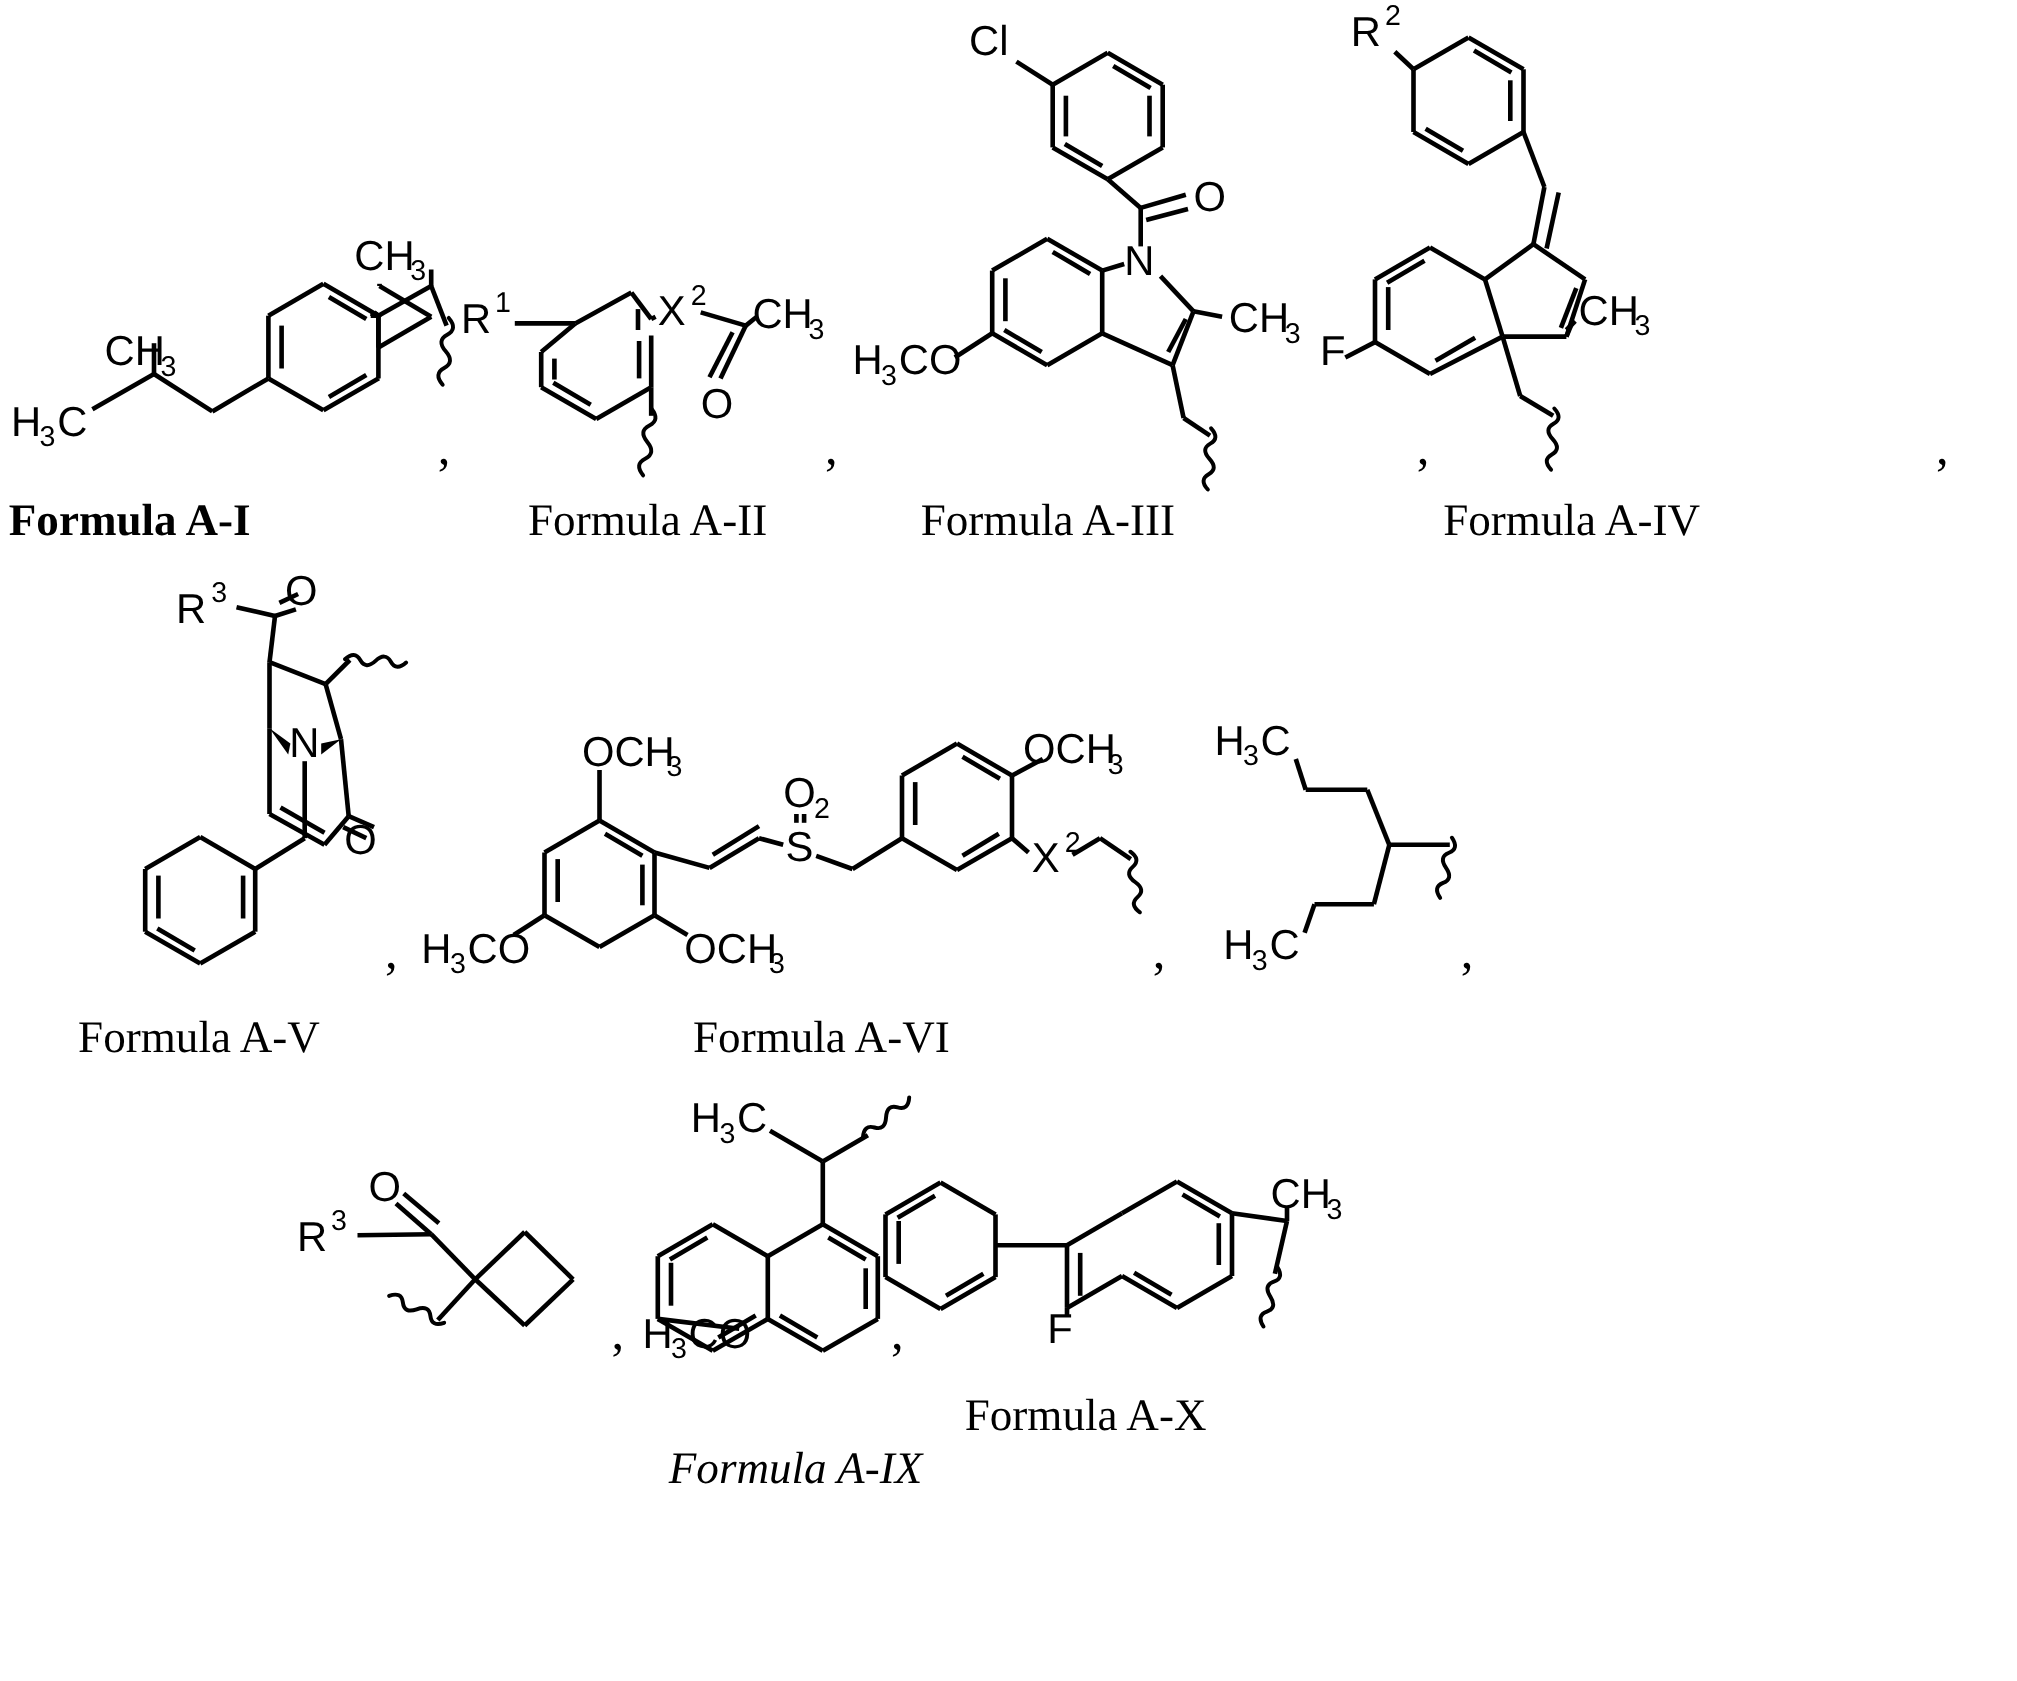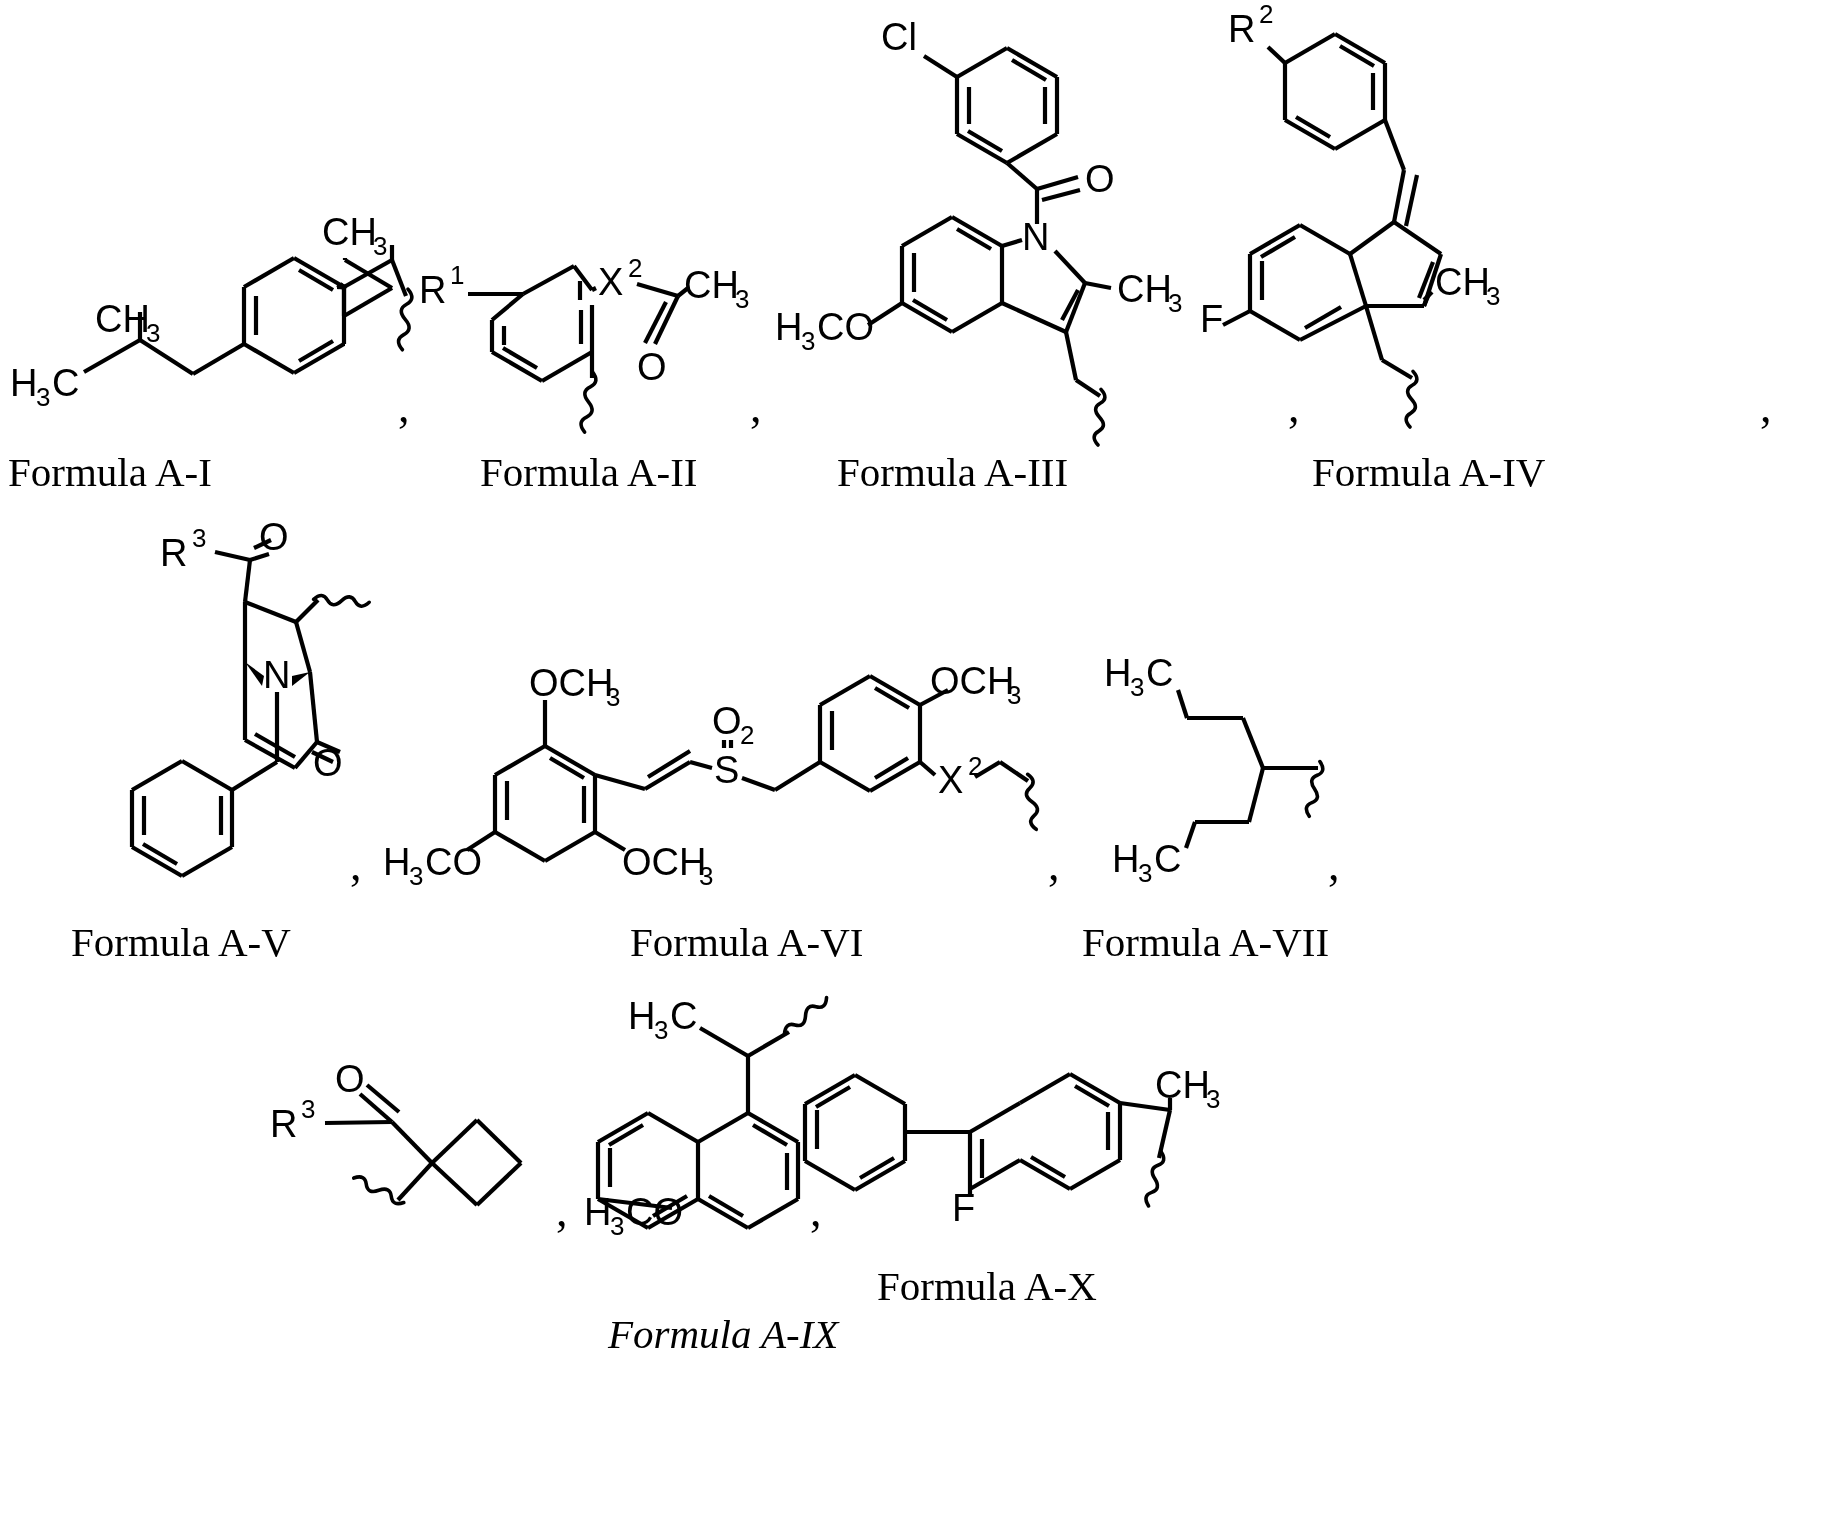--- a/index.html
+++ b/index.html
@@ -581,25 +581,24 @@
     <path class="bond" d="M 970 1189 L 970 1196"></path>
 
     <path class="bond" d="M 1120 1103 L 1170 1110"></path>
     <path class="bond" d="M 1170 1110 L 1170 1098"></path>
     <path class="bond" d="M 1170 1110 L 1159 1158"></path>
     <path class="squiggle" d="M 1153 1155 q 11 -5 13 5 q 2 10 13 5 q 11 -5 13 5 q 2 10 13 5" transform="rotate(82 1159 1158)"></path>
   </g>
 
 </svg>
 
-<div class="flabel" style="left:8px;  top:448px;">Formula A-I</div>
+<div class="flabel" style="left:8px;  top:448px;font-weight:bold;">Formula A-I</div>
 <div class="flabel" style="left:480px; top:448px;">Formula A-II</div>
 <div class="flabel" style="left:837px; top:448px;">Formula A-III</div>
 <div class="flabel" style="left:1312px;top:448px;text-align:right;">Formula A-IV</div>
 
 <div class="flabel" style="left:71px;  top:918px;">Formula A-V</div>
 <div class="flabel" style="left:630px; top:918px;">Formula A-VI</div>
-<div class="flabel" style="left:1082px;top:918px;">Formula A-VII</div>
 
 <div class="flabel" style="left:608px; top:1310px;font-style:italic;">Formula A-IX</div>
 <div class="flabel" style="left:877px; top:1262px;">Formula A-X</div>
 
 </div>
 
 </body></html>

